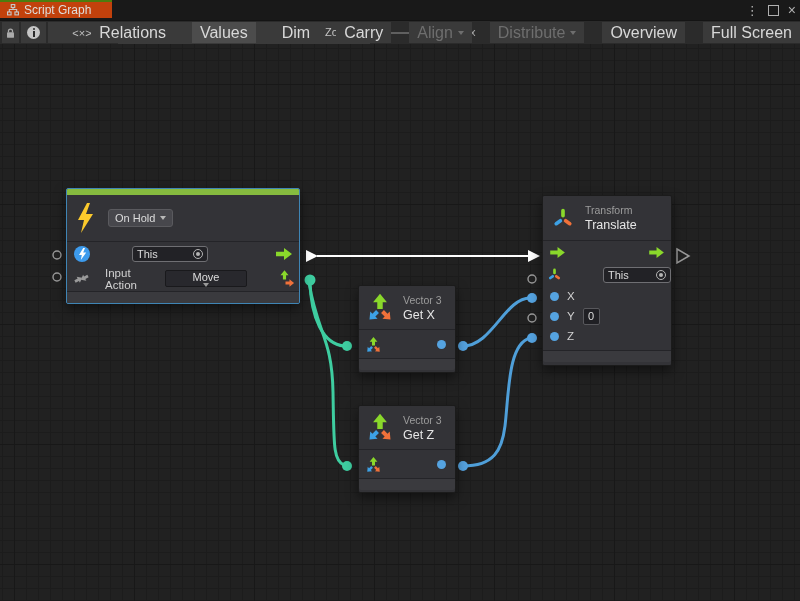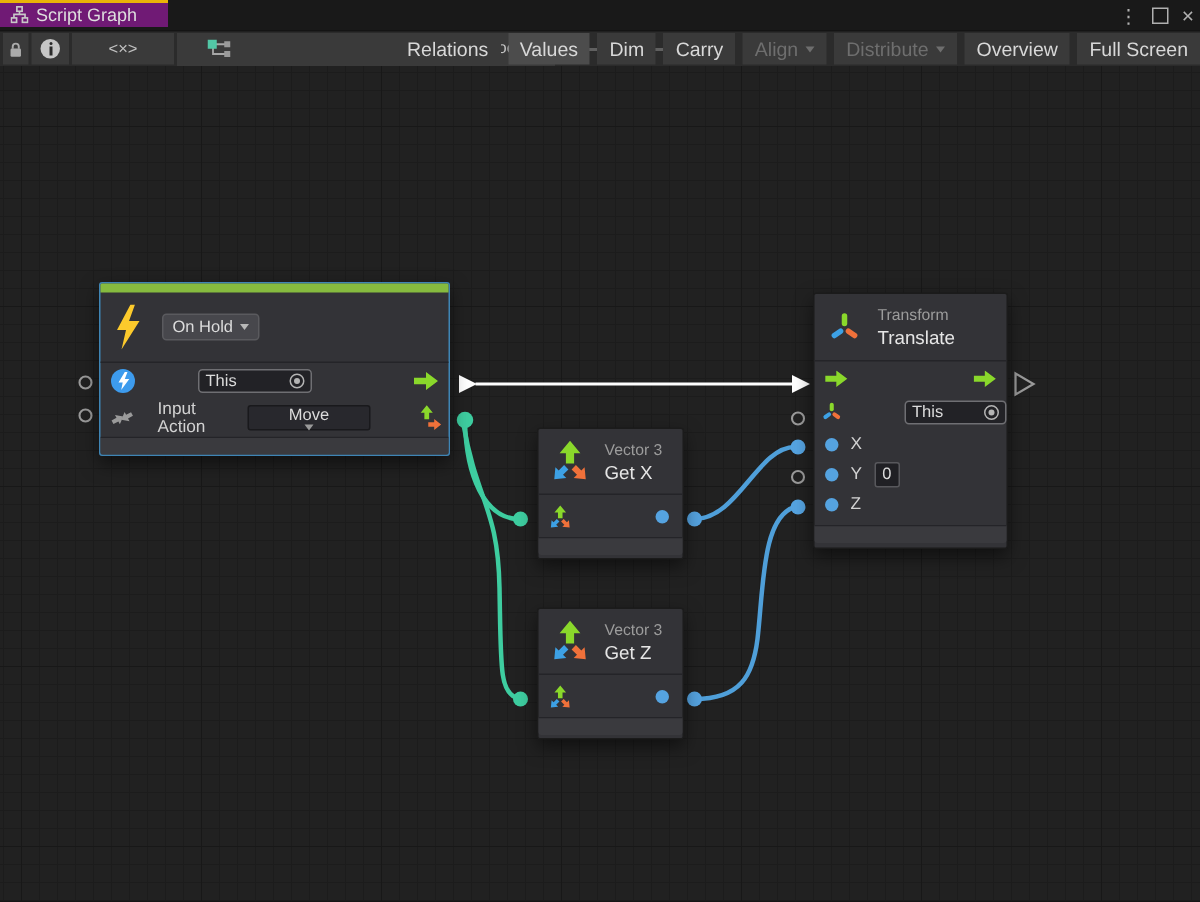--- a/index.html
+++ b/index.html
@@ -1,35 +1,35 @@
 <!DOCTYPE html>
 <html><head>
 <meta charset="utf-8">
 <style>
   html,body{margin:0;padding:0;background:#111;}
   #stage{position:relative;width:800px;height:601px;overflow:hidden;
     font-family:"Liberation Sans","DejaVu Sans",sans-serif;
     background:#191919;color:#d8d8d8;-webkit-font-smoothing:antialiased;}
   
   .tabbar{position:absolute;left:0;top:0;width:800px;height:20px;background:#191919;border-bottom:1px solid #141414;}
-  .tab{position:absolute;left:0;top:0;width:112px;height:18px;background:#701a75;border-top:2px solid #eab308;
+  .tab{position:absolute;left:0;top:0;width:112px;height:18px;background:#c2410c;border-top:2px solid #4d7c0f;
     display:flex;align-items:center;gap:5px;padding-left:7px;box-sizing:border-box;}
   .tab-label{font-size:12px;color:#dedede;white-space:nowrap;}
   .winbtns{position:absolute;right:4px;top:0;height:20px;display:flex;align-items:center;gap:9px;color:#b0b0b0;}
   .dots{font-size:13px;line-height:1;}
   .maxbox{width:9px;height:9px;border:1.5px solid #b0b0b0;display:inline-block;}
   .closex{font-size:14px;line-height:1;}
   
   .toolbar{position:absolute;left:0;top:21px;width:800px;height:23px;background:#2b2b2b;border-bottom:1px solid #191919;}
   .tbtn{position:absolute;top:1px;height:21px;background:#3a3a3a;display:flex;align-items:center;justify-content:center;
     font-size:11px;color:#d4d4d4;box-sizing:border-box;}
   .tseg{position:absolute;top:1px;height:36px;background:#3a3a3a;display:flex;align-items:center;}
   .tb-right{position:absolute;top:1px;right:0;height:21px;display:flex;}
   .tb-right .tbtn2{position:relative;height:21px;background:#3a3a3a;display:flex;align-items:center;gap:5px;
-    padding:0 8px;font-size:13px;color:#d8d8d8;margin-left:5px;white-space:nowrap;}
+    padding:0 8px;font-size:16px;color:#d8d8d8;margin-left:18px;white-space:nowrap;}
   .tbtn2.active{background:#4c4c4c;}
   .tbtn2.disabled{color:#6e6e6e;}
   .caret{width:0;height:0;border-left:3.5px solid transparent;border-right:3.5px solid transparent;border-top:4px solid currentColor;display:inline-block;}
   .slider-track{position:absolute;left:246px;top:10px;width:88px;height:2px;background:#606060;}
   .slider-handle{position:absolute;left:327px;top:5px;width:12px;height:12px;border-radius:50%;background:#939393;}
   .zoomlbl{position:absolute;left:207px;top:4px;font-size:11px;color:#c4c4c4;}
   .zoomval{position:absolute;left:346px;top:4px;font-size:11px;color:#ababab;}
   .cubelbl{position:absolute;left:157px;top:4px;font-size:11px;color:#d4d4d4;}
   
   .canvas{position:absolute;left:0;top:44px;width:800px;height:557px;background-color:#212121;

